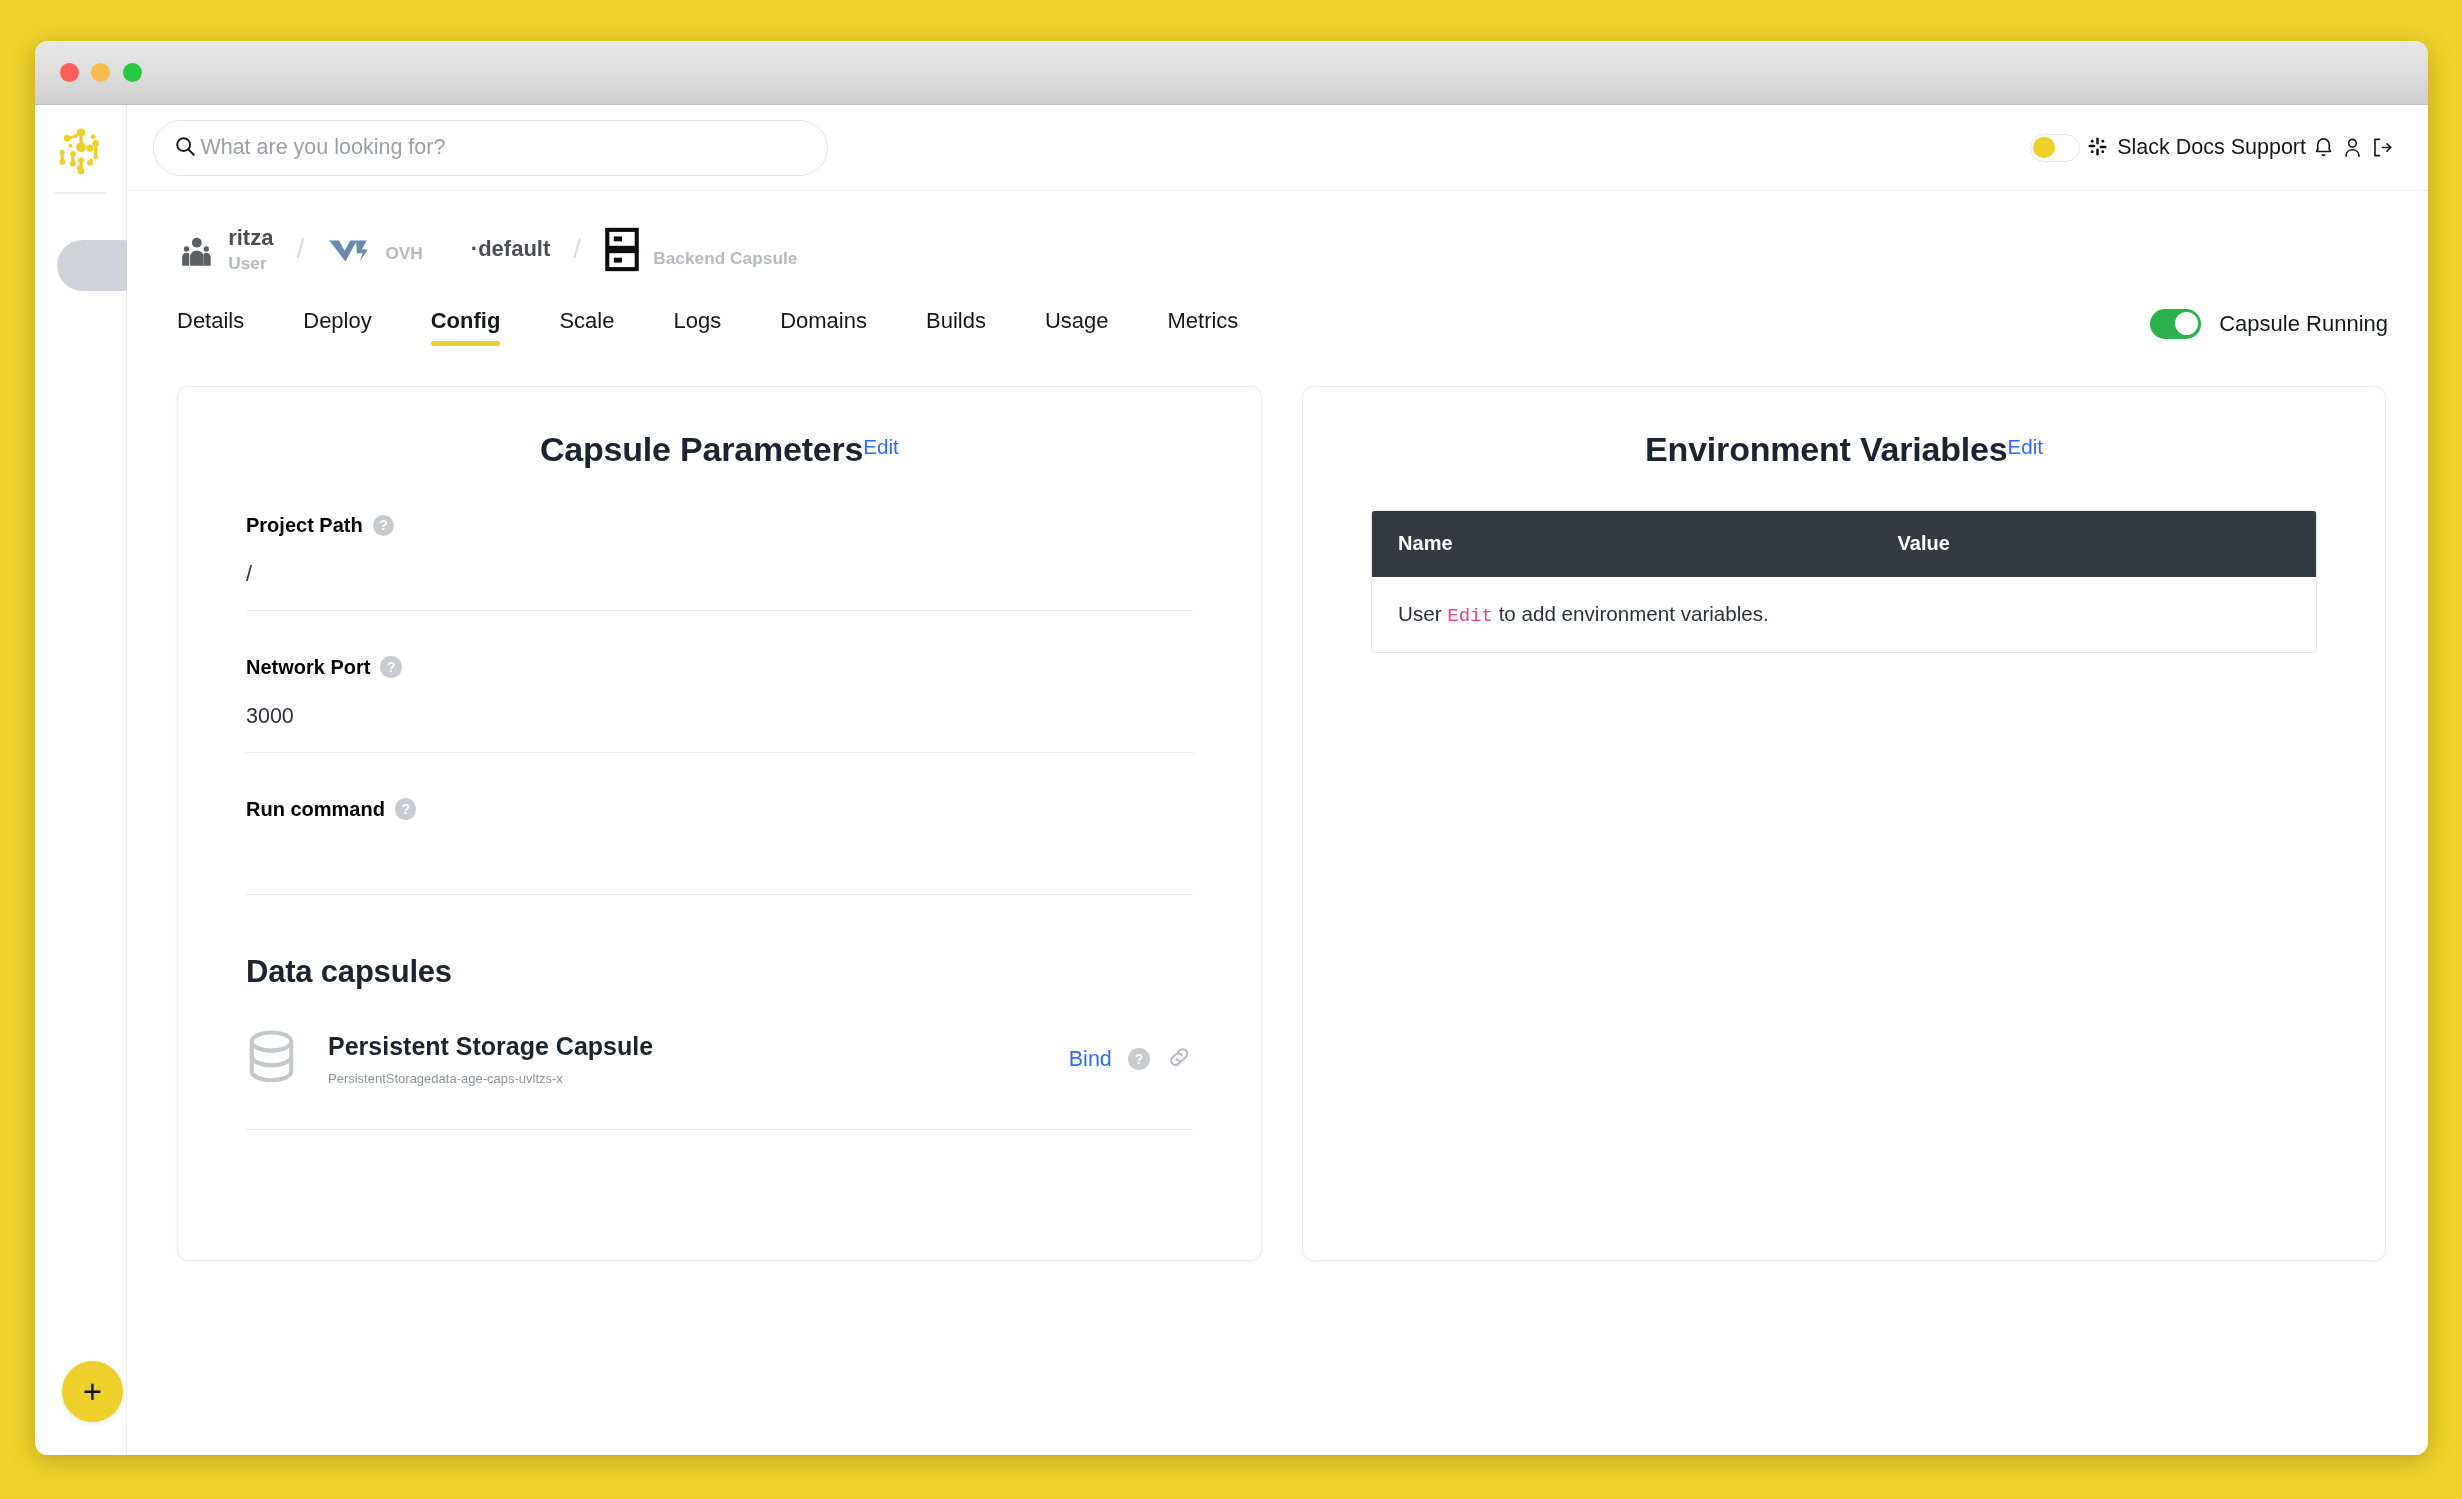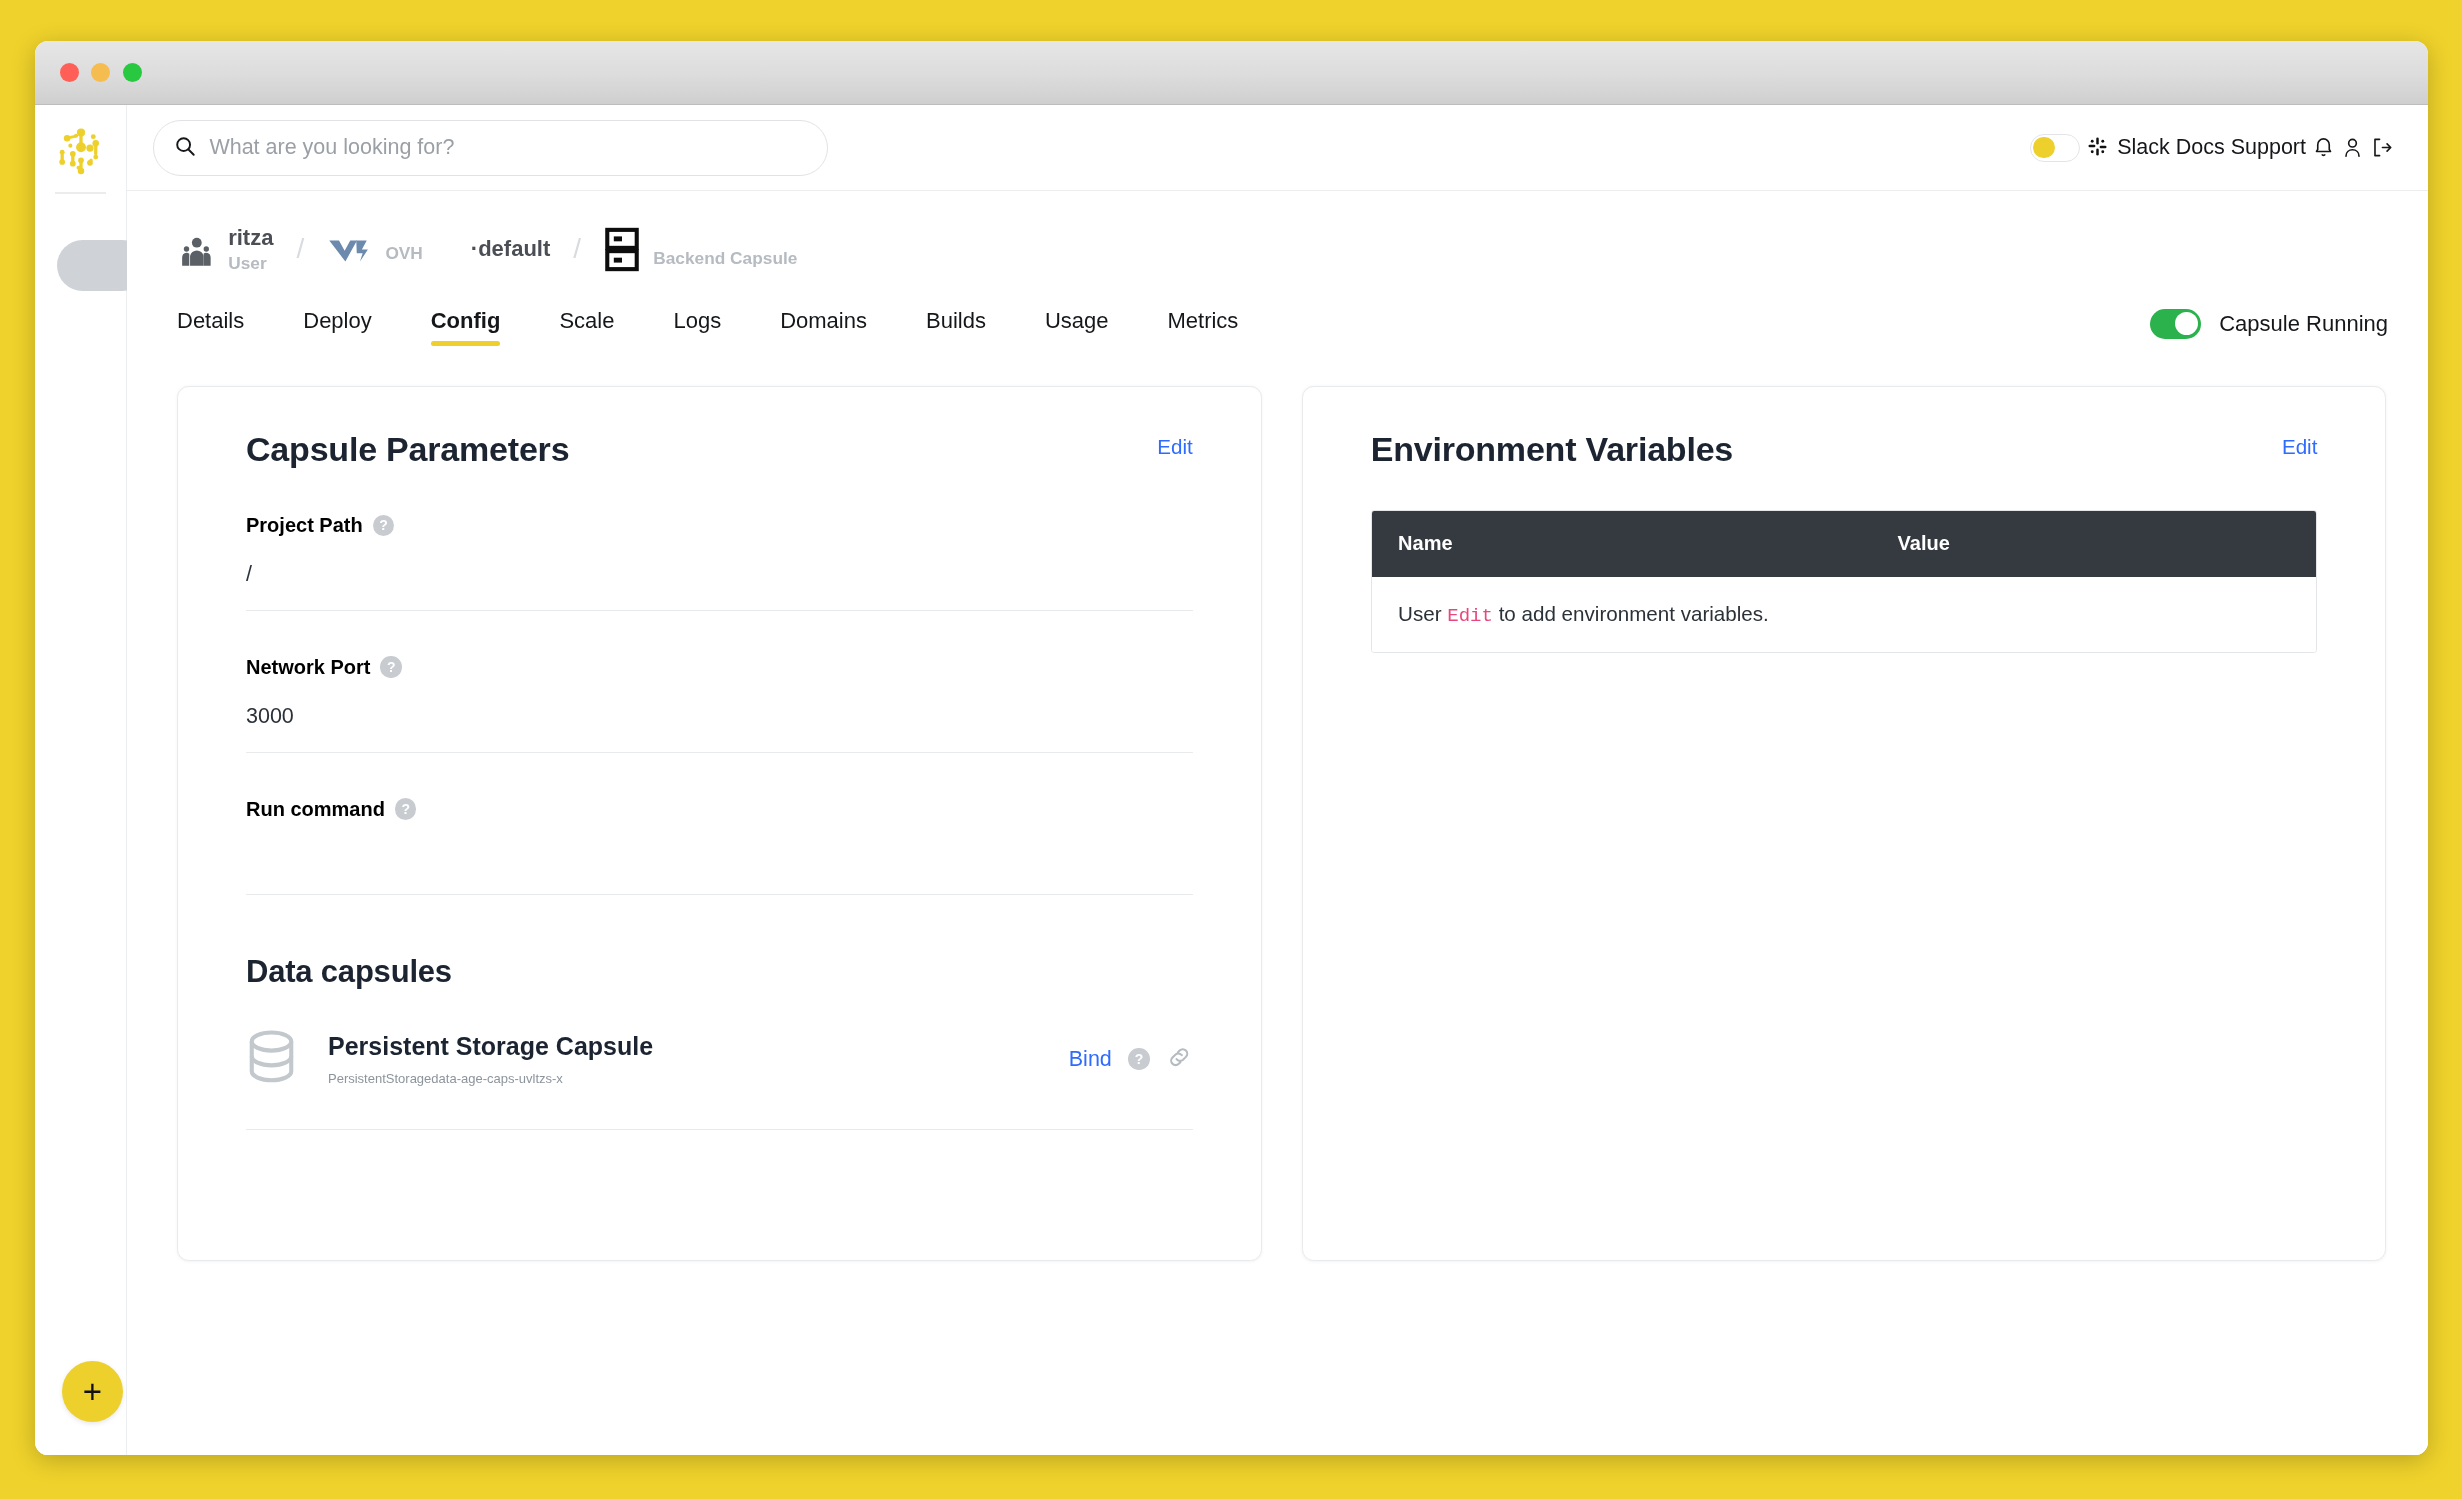--- a/index.html
+++ b/index.html
@@ -98,21 +98,21 @@
     border-bottom: 0.8px solid #ededed;
   }
   #search-box {
     width: 675px;
     height: 56px;
     border: 1.2px solid #e0e2e5;
     border-radius: 28px;
     display: flex;
     align-items: center;
     padding: 0 20px;
-    gap: 13px;
+    gap: 4px;
     background: #fff;
   }
   #search-input {
     border: none; outline: none; flex: 1 1 auto;
     font-size: 21.5px; color: #3b3f45;
     font-family: "Liberation Sans", sans-serif;
     background: transparent;
   }
   #search-input::placeholder { color: #9aa0a6; }
 
@@ -201,21 +201,21 @@
     background: #fff;
     border: 0.8px solid #e8eaec;
     border-radius: 11.6px;
     box-shadow: 0 0.8px 3.3px rgba(0,0,0,0.05);
     flex: 1 1 0;
     min-width: 0;
   }
   #card-left  { padding: 43px 68px 46px 68px; }
   #card-right { padding: 43px 68px 46px 68px; align-self: flex-start; min-height: 875px; }
 
-  .card-head { display: flex; align-items: flex-start; justify-content: space-between; }
+  .card-head { display: flex; align-items: flex-start; justify-content: center; }
   .card-title { font-size: 34px; font-weight: 700; color: #1b2430; letter-spacing: -0.2px; }
   .edit-link { font-size: 20.6px; color: #2f6bff; cursor: pointer; text-decoration: none; margin-top: 5px; }
 
   
   .field { margin-top: 45px; border-bottom: 1.2px solid #e8eaec; padding-bottom: 21.5px; }
   .field-label-row { display: flex; align-items: center; gap: 10px; }
   .field-label { font-size: 20px; font-weight: 700; color: #000000; }
   .field-value { font-size: 21.5px; color: #2b3138; margin-top: 25px; min-height: 26.4px; }
 
   .help-dot {

